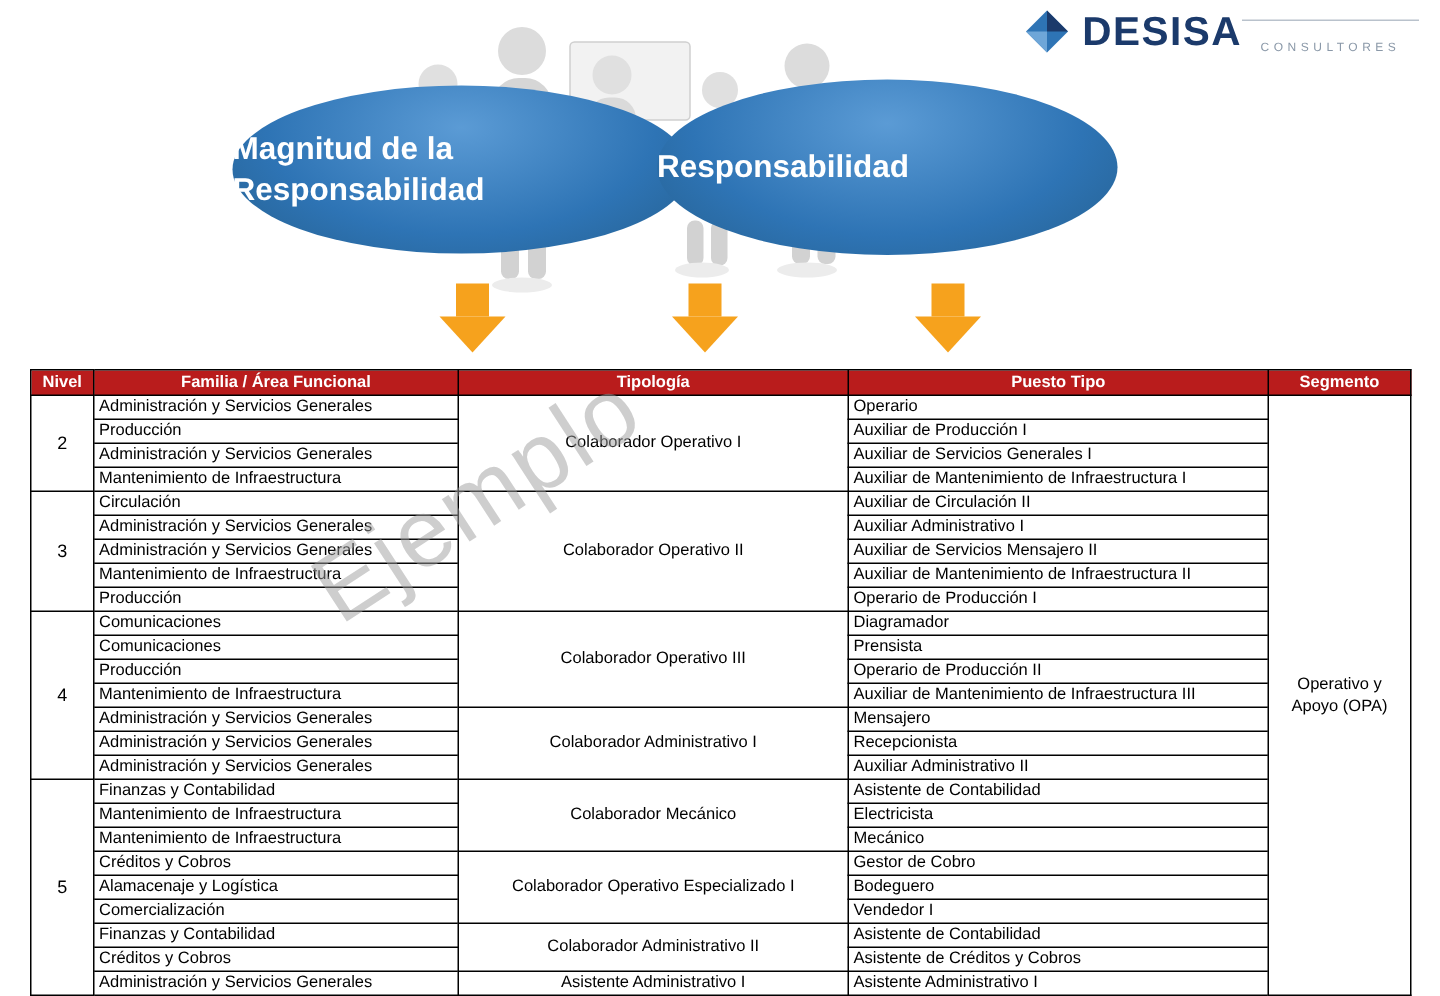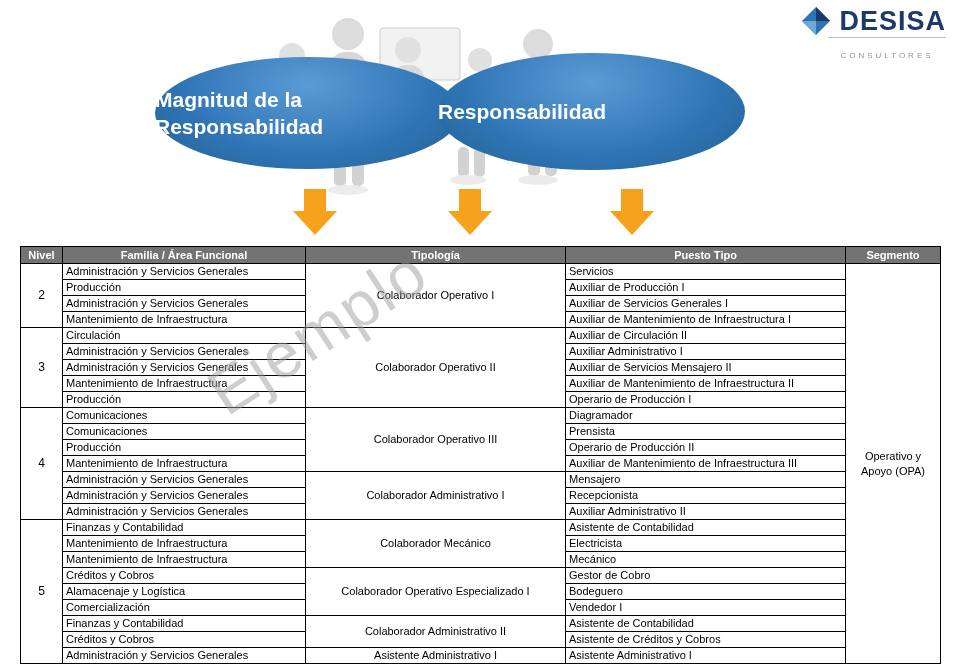--- a/index.html
+++ b/index.html
@@ -1,20 +1,20 @@
 <!DOCTYPE html>
 <html><head>
 <meta charset="utf-8">
 <style>
   html,body{margin:0;padding:0;}
   .page{position:relative;width:960px;height:664px;background:#ffffff;overflow:hidden;
         font-family:"Liberation Sans",sans-serif;}
 
   
-  .logo{position:absolute;top:6px;right:14px;z-index:6;display:flex;flex-direction:column;align-items:flex-end;}
+  .logo{position:absolute;top:6px;right:14px;z-index:6;display:flex;align-items:flex-end;}
   .logo-row{display:flex;align-items:center;gap:8px;}
   .logo-name{font-size:27px;font-weight:bold;color:#1b3a6b;letter-spacing:1px;line-height:27px;}
   .logo-sub{font-size:8px;color:#8a98a8;letter-spacing:3px;margin-top:1px;border-top:1px solid #b9c2cc;
             padding-top:13px;width:118px;text-align:center;}
 
   
   .figures{position:absolute;left:230px;top:2px;z-index:0;}
 
   
   .bubble{position:absolute;border-radius:50%;display:flex;flex-direction:column;justify-content:center;
@@ -31,21 +31,21 @@
   .arrow .head{position:absolute;left:0;top:22px;width:0;height:0;
                border-left:22px solid transparent;border-right:22px solid transparent;
                border-top:24px solid #f6a21d;}
   .arrow-1{left:293px;top:189px;}
   .arrow-2{left:448px;top:189px;}
   .arrow-3{left:610px;top:189px;}
 
   
   table.tbl{position:absolute;left:20px;top:246px;width:920px;border-collapse:collapse;
             table-layout:fixed;font-size:11px;color:#000;z-index:3;}
-  .tbl th{background:#737373;color:#fff;border:1px solid #000;height:16px;font-weight:bold;
+  .tbl th{background:#b91c1c;color:#fff;border:1px solid #000;height:16px;font-weight:bold;
           padding:0 2px;text-align:center;font-size:11px;}
   .tbl td{border:1px solid #000;height:15px;line-height:13px;padding:0 3px;overflow:hidden;
           white-space:nowrap;vertical-align:middle;}
   .tbl td.nivel{text-align:center;font-size:12px;}
   .tbl td.tipologia{text-align:center;}
   .tbl td.segmento{text-align:center;white-space:normal;line-height:15px;}
 
   
   .watermark{position:absolute;left:195px;top:295px;font-size:64px;color:#9e9e9e;opacity:0.5;
              transform:rotate(-33deg);letter-spacing:2px;z-index:5;pointer-events:none;}
@@ -132,21 +132,21 @@
         <th>Tipología</th>
         <th>Puesto Tipo</th>
         <th>Segmento</th>
       </tr>
     </thead>
     <tbody>
         <tr>
           <td rowspan="4" class="nivel">2</td>
           <td class="familia">Administración y Servicios Generales</td>
           <td rowspan="4" class="tipologia">Colaborador Operativo I</td>
-          <td class="puesto">Servicios</td>
+          <td class="puesto">Operario</td>
           <td rowspan="25" class="segmento">Operativo y Apoyo (OPA)</td>
         </tr>
         <tr>
           <td class="familia">Producción</td>
           <td class="puesto">Auxiliar de Producción I</td>
         </tr>
         <tr>
           <td class="familia">Administración y Servicios Generales</td>
           <td class="puesto">Auxiliar de Servicios Generales I</td>
         </tr>

